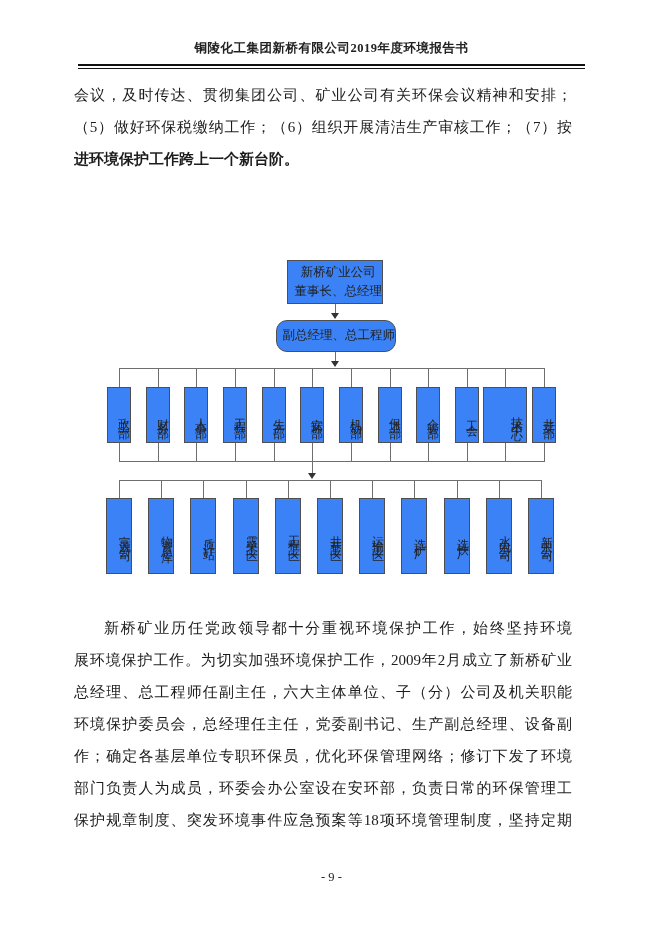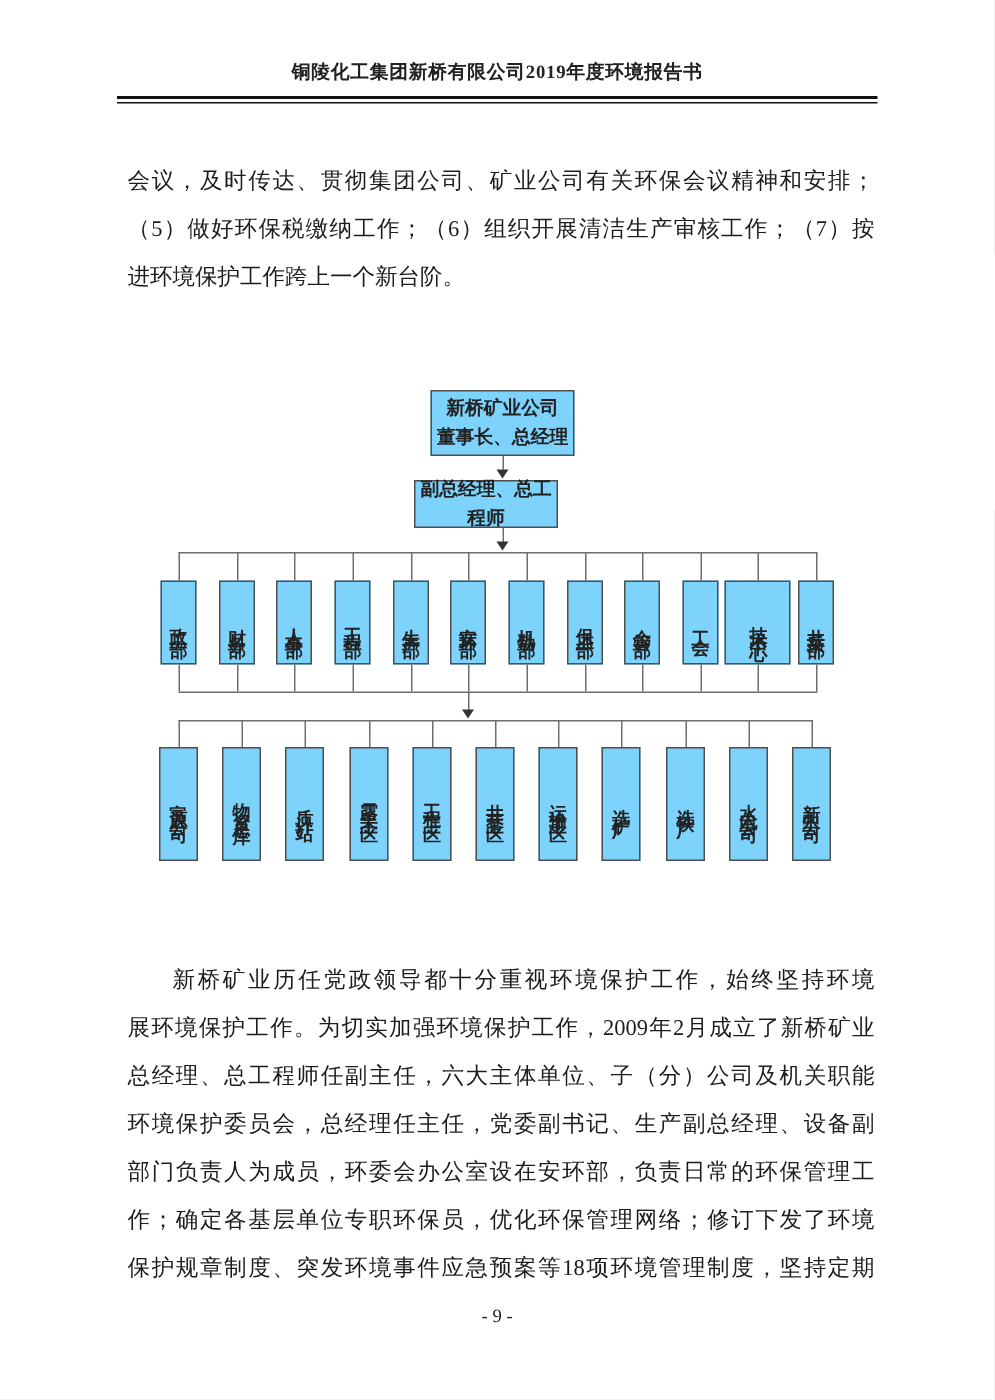--- a/index.html
+++ b/index.html
@@ -17,52 +17,51 @@
   .rpt-header {
     position:absolute; top:40px; left:0; width:100%;
     text-align:center; font-size:12.5px; font-weight:bold;
     letter-spacing:0.5px; color:#222;
   }
   .header-rule {
     position:absolute; top:64px; left:78px; width:507px; height:5px;
     border-top:2.5px solid #111; border-bottom:1px solid #111;
   }
   
-  .para { position:absolute; left:85px; width:498px; font-size:15px; color:#1c1c1c;margin-top:26px; }
+  .para { position:absolute; left:74px; width:498px; font-size:15px; color:#1c1c1c; }
   .para .bline {
     height:32px; line-height:32px;
     text-align:justify; text-align-last:justify;
     overflow:hidden; white-space:nowrap;
   }
-  .para .bline.lastline { text-align-last:left; }
+  .para .bline.lastline { text-align-last:left;font-weight:bold; }
   .para .bline.indent { padding-left:30px; }
   .p1 { top:79px; }
   .p2 { top:612px; }
   .sec-heading {
     position:absolute; left:116px; top:582px; height:30px; line-height:30px;
     font-size:15px; color:#1c1c1c;
   }
   
   .chart-title {
     position:absolute; top:230px; left:0; width:100%;
     text-align:center; font-size:14.5px; font-weight:bold;
     font-family:"Liberation Sans","DejaVu Sans",sans-serif;
     letter-spacing:1px; color:#111;
   }
   
   .chart { position:absolute; top:252px; left:0; width:663px; height:330px; }
   .obox {
-    position:absolute; border:1px solid #4f4f4f; background:#7dd3fc;
-    display:flex; align-items:center; justify-content:center;
+    position:absolute; border:1px solid #4f4f4f; background:#3b82f6;
+    display:flex; align-items:center; justify-content:flex-end;
     color:#222;
-    font-weight:bold;
   }
   .top-box   { left:287px; top:8px;  width:96px;  height:44px; font-size:12.5px; }
   .top-box span, .sub-box span { white-space:pre-line; text-align:center; line-height:1.55; }
-  .sub-box   { left:276px; top:68px; width:96px; height:32px; font-size:12.5px; }
+  .sub-box   { left:276px; top:68px; width:120px; height:32px; font-size:12.5px;border-radius:11px; }
   .vbox { width:24px; top:135px; height:56px; }
   .vbox span {
     writing-mode:vertical-lr; text-orientation:upright;
     font-size:12px; line-height:1; letter-spacing:4px;
   }
   .ubox { width:26px; top:246px; height:76px; }
   .ubox span {
     writing-mode:vertical-lr; text-orientation:upright;
     font-size:12px; line-height:1; letter-spacing:5px;
   }
@@ -221,19 +220,19 @@
       <div class="v-line" style="left: 499px; top: 228px; height: 18px;"></div>
       <div class="v-line" style="left: 541px; top: 228px; height: 18px;"></div>
     </div>
 
 
   <div class="para p2">
     <div class="bline indent">新桥矿业历任党政领导都十分重视环境保护工作，始终坚持环境</div>
     <div class="bline">展环境保护工作。为切实加强环境保护工作，2009年2月成立了新桥矿业</div>
     <div class="bline">总经理、总工程师任副主任，六大主体单位、子（分）公司及机关职能</div>
     <div class="bline">环境保护委员会，总经理任主任，党委副书记、生产副总经理、设备副</div>
+    <div class="bline">作；确定各基层单位专职环保员，优化环保管理网络；修订下发了环境</div>
     <div class="bline">部门负责人为成员，环委会办公室设在安环部，负责日常的环保管理工</div>
-    <div class="bline">作；确定各基层单位专职环保员，优化环保管理网络；修订下发了环境</div>
     <div class="bline">保护规章制度、突发环境事件应急预案等18项环境管理制度，坚持定期</div>
   </div>
 
   <div class="footer">- 9 -</div>
 </div>
 
 </body></html>

